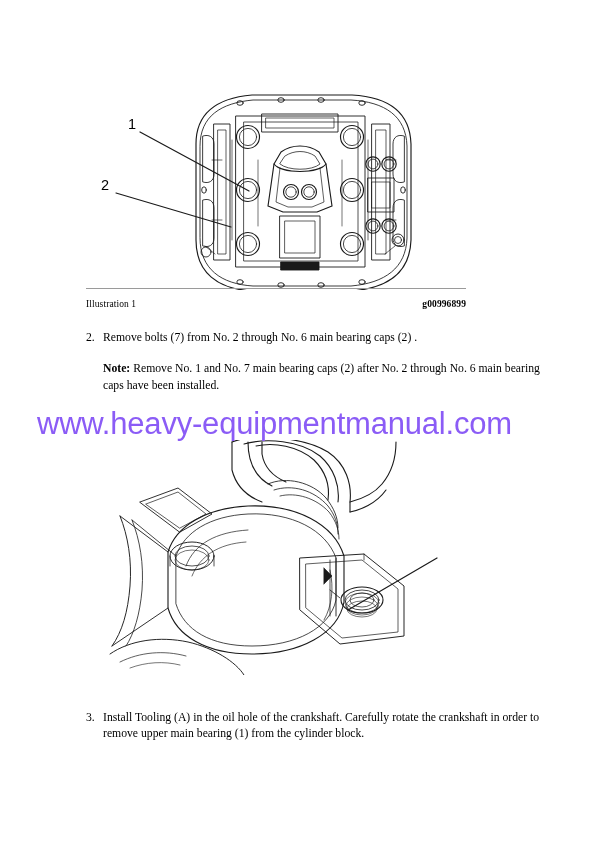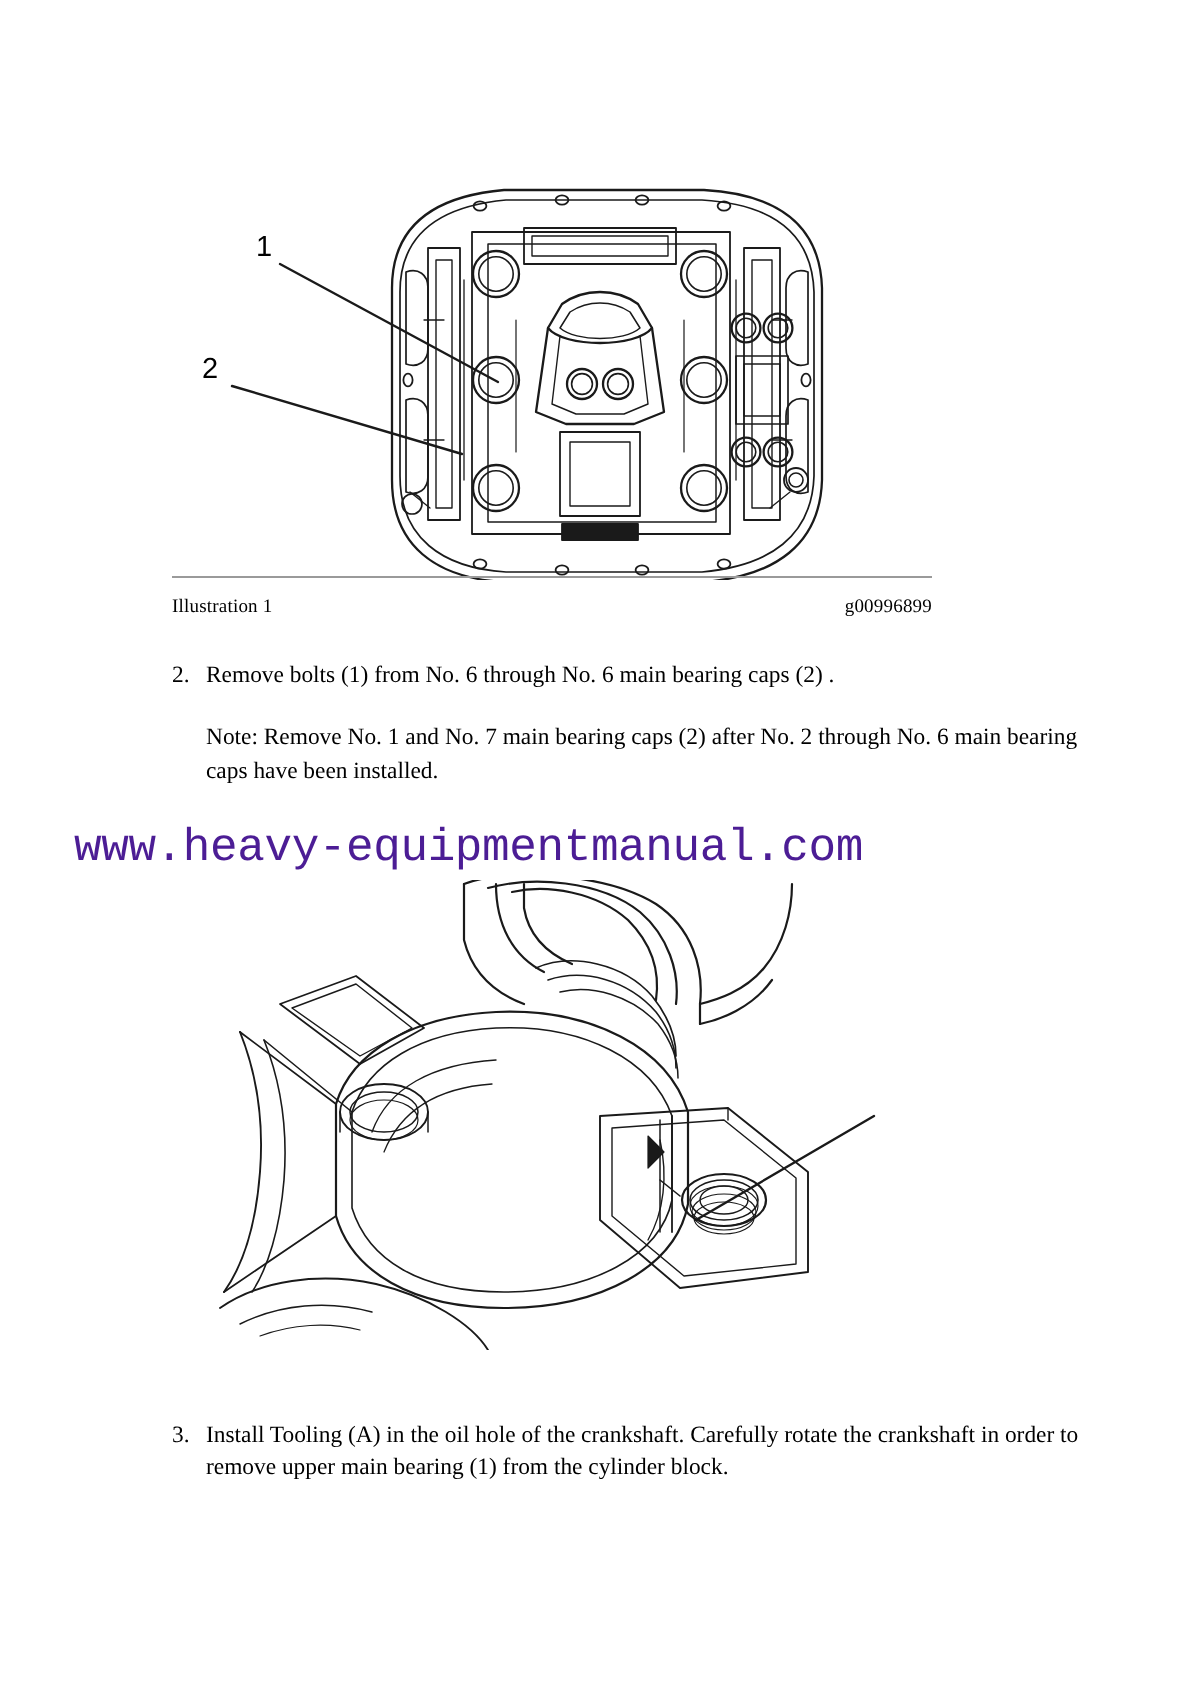--- a/index.html
+++ b/index.html
@@ -57,21 +57,21 @@
   .caption-row {
     display: flex;
     justify-content: space-between;
     align-items: center;
     margin-top: 9px;
     font-size: 9.5px;
     line-height: 12px;
     letter-spacing: 0.1px;
   }
   .caption-label { white-space: nowrap; }
-  .caption-gnum  { white-space: nowrap; }
+  .caption-gnum  { white-space: nowrap; font-weight: bold; }
 
   
   .step {
     position: absolute;
     left: 86px;
     width: 462px;
     font-size: 11.7px;
     line-height: 16.3px;
   }
   #step-2 { top: 330px; }
@@ -91,32 +91,32 @@
   }
 
   .note {
     margin-top: 15px;
     margin-left: 17px;
     font-size: 11.7px;
     line-height: 16.3px;
     width: 445px;
   }
   .note-lead {
-    font-weight: normal;
+    font-weight: bold;
   }
 
   
   .watermark {
     position: absolute;
     left: 37px;
     top: 404px;
     width: 526px;
-    color: #4c1d95;
-    font-family: Liberation Mono, monospace;
-    font-size: 23px;
+    color: #8b5cf6;
+    font-family: Liberation Sans, sans-serif;
+    font-size: 31px;
     line-height: 40px;
     letter-spacing: -0.2px;
     white-space: nowrap;
     z-index: 5;
   }
 
   
   .callout {
     position: absolute;
     font-family: "Liberation Sans", sans-serif;
@@ -241,21 +241,21 @@
     <div class="caption-rule"></div>
     <div class="caption-row">
       <span class="caption-label">Illustration 1</span>
       <span class="caption-gnum">g00996899</span>
     </div>
   </div>
 
   <div class="step" id="step-2">
     <div class="step-line">
       <span class="step-num">2.</span>
-      <span class="step-text">Remove bolts (1) from No. 6 through No. 6 main bearing caps (2) .</span>
+      <span class="step-text">Remove bolts (7) from No. 2 through No. 6 main bearing caps (2) .</span>
     </div>
     <div class="note">
       <span class="note-lead">Note:</span><span> Remove No. 1 and No. 7 main bearing caps (2) after No. 2 through No. 6 main bearing caps have been installed.</span>
     </div>
   </div>
 
   <div class="watermark">www.heavy-equipmentmanual.com</div>
 
   <div class="figure" id="figure-2">
     <svg class="figure-art" width="600" height="235" viewBox="0 0 600 235">

